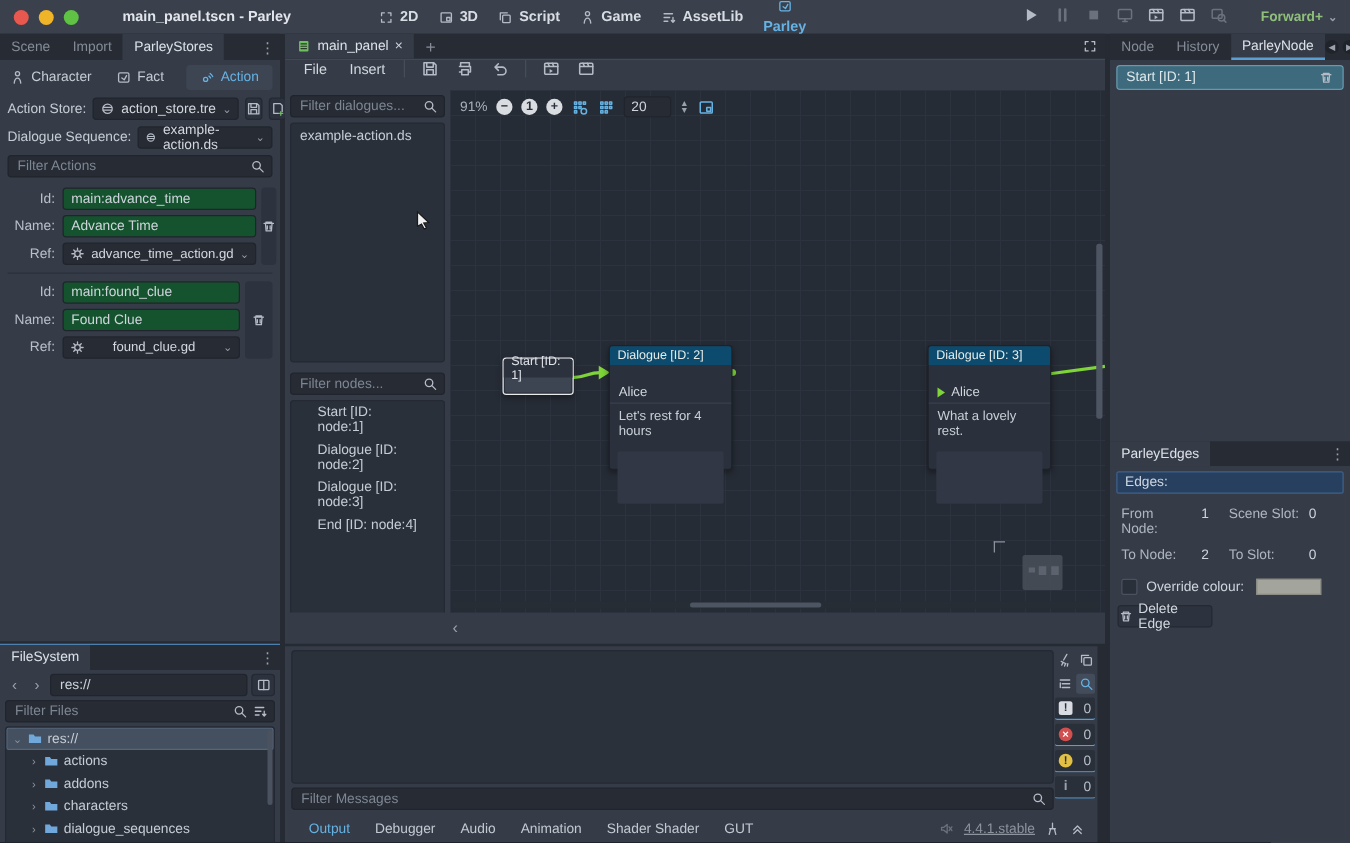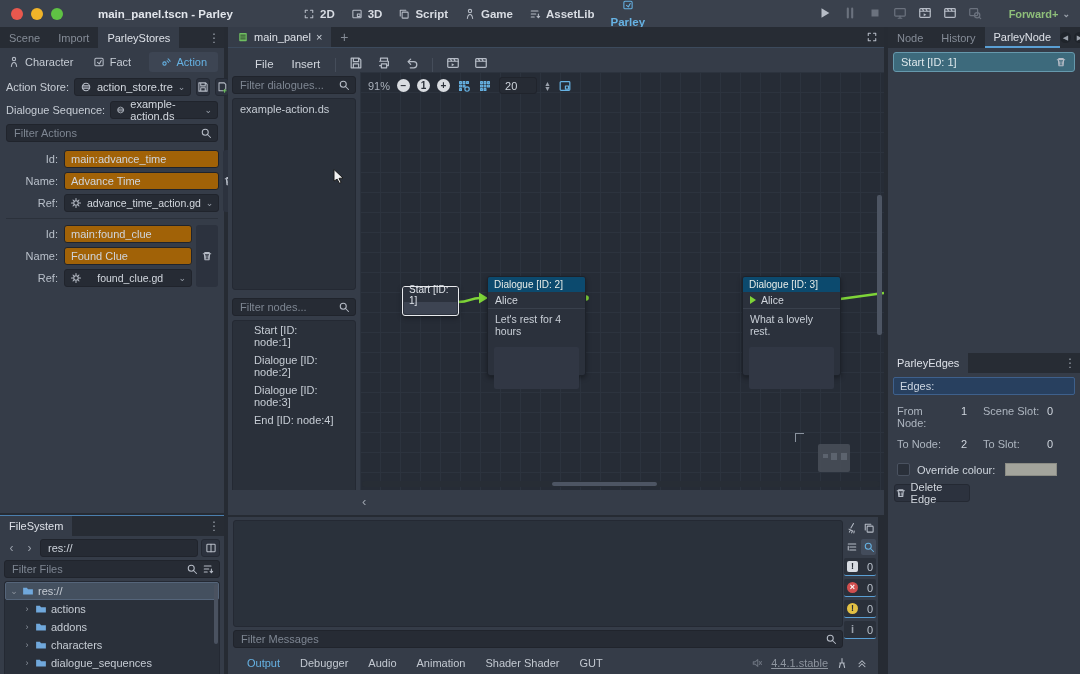--- a/index.html
+++ b/index.html
@@ -48,23 +48,23 @@
 
   
   .left-dock{left:0;top:48px;width:224px;height:465px;padding:4px 6px;}
   .store-tabs{display:flex;gap:2px;margin-bottom:6px;}
   .store-tab{flex:1;height:20px;display:flex;align-items:center;justify-content:center;gap:5px;
              color:#c6ccd4;border-radius:3px;}
   .store-tab.active{background:#3d4553;color:#66b2e3;}
   .lrow{display:flex;align-items:center;gap:5px;margin-bottom:5px;}
   .lbl{color:#c6ccd4;white-space:nowrap;}
   .action-card{display:flex;gap:4px;margin-bottom:6px;}
-  .action-fields{flex:1;display:grid;grid-template-columns:38px 1fr;gap:4px 6px;align-items:center;margin-left:14px;}
+  .action-fields{flex:1;display:grid;grid-template-columns:38px 1fr;gap:4px 6px;align-items:center;}
   .action-fields .flbl{text-align:right;color:#b9c0ca;}
-  .field{background:#a16207;border:1px solid #20242c;border-radius:3px;height:18px;color:#cfd5dd;
+  .field{background:#14532d;border:1px solid #20242c;border-radius:3px;height:18px;color:#cfd5dd;
          padding:0 6px;width:100%;font-family:"Liberation Sans",sans-serif;font-size:11px;outline:none;}
   .trash-col{width:22px;display:flex;align-items:center;justify-content:center;background:#2c323e;
              border-radius:3px;}
   .divider{height:1px;background:#2b313b;margin:6px 0;}
   .add-action{height:19px;margin-top:4px;}
 
   
   .fs-dock{left:0;top:515px;width:224px;height:159px;border-top:1px solid #4b7fae;}
   .fs-tabrow{height:20px;background:#272c34;display:flex;}
   .fs-body{padding:3px 4px;}
@@ -73,21 +73,21 @@
   .tree{background:#2a303a;border:1px solid #242933;border-radius:3px;margin-top:3px;height:96px;
         overflow:hidden;position:relative;}
   .tree-row{display:flex;align-items:center;gap:4px;height:18px;padding:0 4px;color:#c6ccd4;}
   .tree-row.selected{background:#44505f;border:1px solid #55657a;border-radius:2px;}
   .tree-indent{width:10px;flex:none;}
   .tchev{color:#8c939e;font-size:9px;width:8px;text-align:center;}
   .tree-scroll{position:absolute;right:1px;top:2px;width:4px;height:60px;background:#4a5260;border-radius:2px;}
 
   
   .center-toolbar{position:absolute;left:228px;top:48px;width:656px;height:24px;background:#353c48;
-                  display:flex;align-items:flex-end;gap:4px;padding:0 20px;}
+                  display:flex;align-items:flex-start;gap:4px;padding:0 8px;}
   .menubtn{padding:2px 7px;color:#d3d8df;font-size:11.5px;}
   .tbsep{width:1px;height:14px;background:#454d5a;margin:0 4px;}
   .subcol{position:absolute;left:228px;top:72px;width:132px;height:441px;background:#353c48;padding:4px;}
   .listpanel{background:#2a303a;border:1px solid #242933;border-radius:3px;margin-top:4px;}
   .listitem{padding:4px 7px;color:#c6ccd4;}
   .listitem.tight{padding:3px 21px;}
 
   
   .graph{position:absolute;left:360px;top:72px;width:524px;height:418px;background:#262c36;overflow:hidden;
          background-image:linear-gradient(#2c333e 1px,transparent 1px),linear-gradient(90deg,#2c333e 1px,transparent 1px);
@@ -101,21 +101,21 @@
   .spinner{display:flex;flex-direction:column;font-size:7px;color:#9aa1ab;line-height:5px;}
   .gnode{position:absolute;background:#2b313c;border:1px solid #1d222a;border-radius:3px;
          box-shadow:0 2px 5px rgba(0,0,0,.35);font-size:10.5px;}
   .gnode .ghead{height:15px;display:flex;align-items:center;padding:0 6px;color:#e6ece8;
                 border-radius:2px 2px 0 0;font-size:10px;}
   .ghead.green{background:#0c4a6e;}
   .gnode.start{background:#2c323d;border:1.5px solid #e8eaed;}
   .gnode.start .ghead{color:#dfe3e9;background:#2c323d;}
   .gnode.start .gbody{height:12px;background:#3d4452;border-radius:0 0 2px 2px;margin:0 1px 1px 1px;}
   .grow{display:flex;align-items:center;gap:5px;height:17px;padding:0 7px;color:#d2d7de;
-        border-bottom:1px solid #39404c;}
+        border-bottom:1px solid #39404c;margin-top:14px;}
   .gtext{padding:4px 7px;color:#c9cfd7;}
   .gempty{margin:6px;height:42px;background:#313744;border-radius:2px;}
   .inarrow{width:0;height:0;border-left:6px solid #7ed438;border-top:4px solid transparent;border-bottom:4px solid transparent;}
   .minimap{position:absolute;right:34px;bottom:18px;width:32px;height:28px;background:#4a505a;opacity:.85;border-radius:2px;}
   .minimap .mrect{position:absolute;background:#666d78;}
   .cornermark{position:absolute;left:435px;top:361px;width:9px;height:9px;border-left:1.5px solid #8a929e;border-top:1.5px solid #8a929e;}
   .hscroll{position:absolute;left:2px;bottom:3px;width:518px;height:6px;background:#272d35;border-radius:3px;}
   .hthumb{position:absolute;left:190px;top:1px;width:105px;height:4px;background:#4d5563;border-radius:2px;}
   .vscroll{position:absolute;right:2px;top:123px;width:5px;height:140px;background:#4d5563;border-radius:2px;}
   .collapse-strip{position:absolute;left:228px;top:490px;width:656px;height:25px;background:#353c48;}

